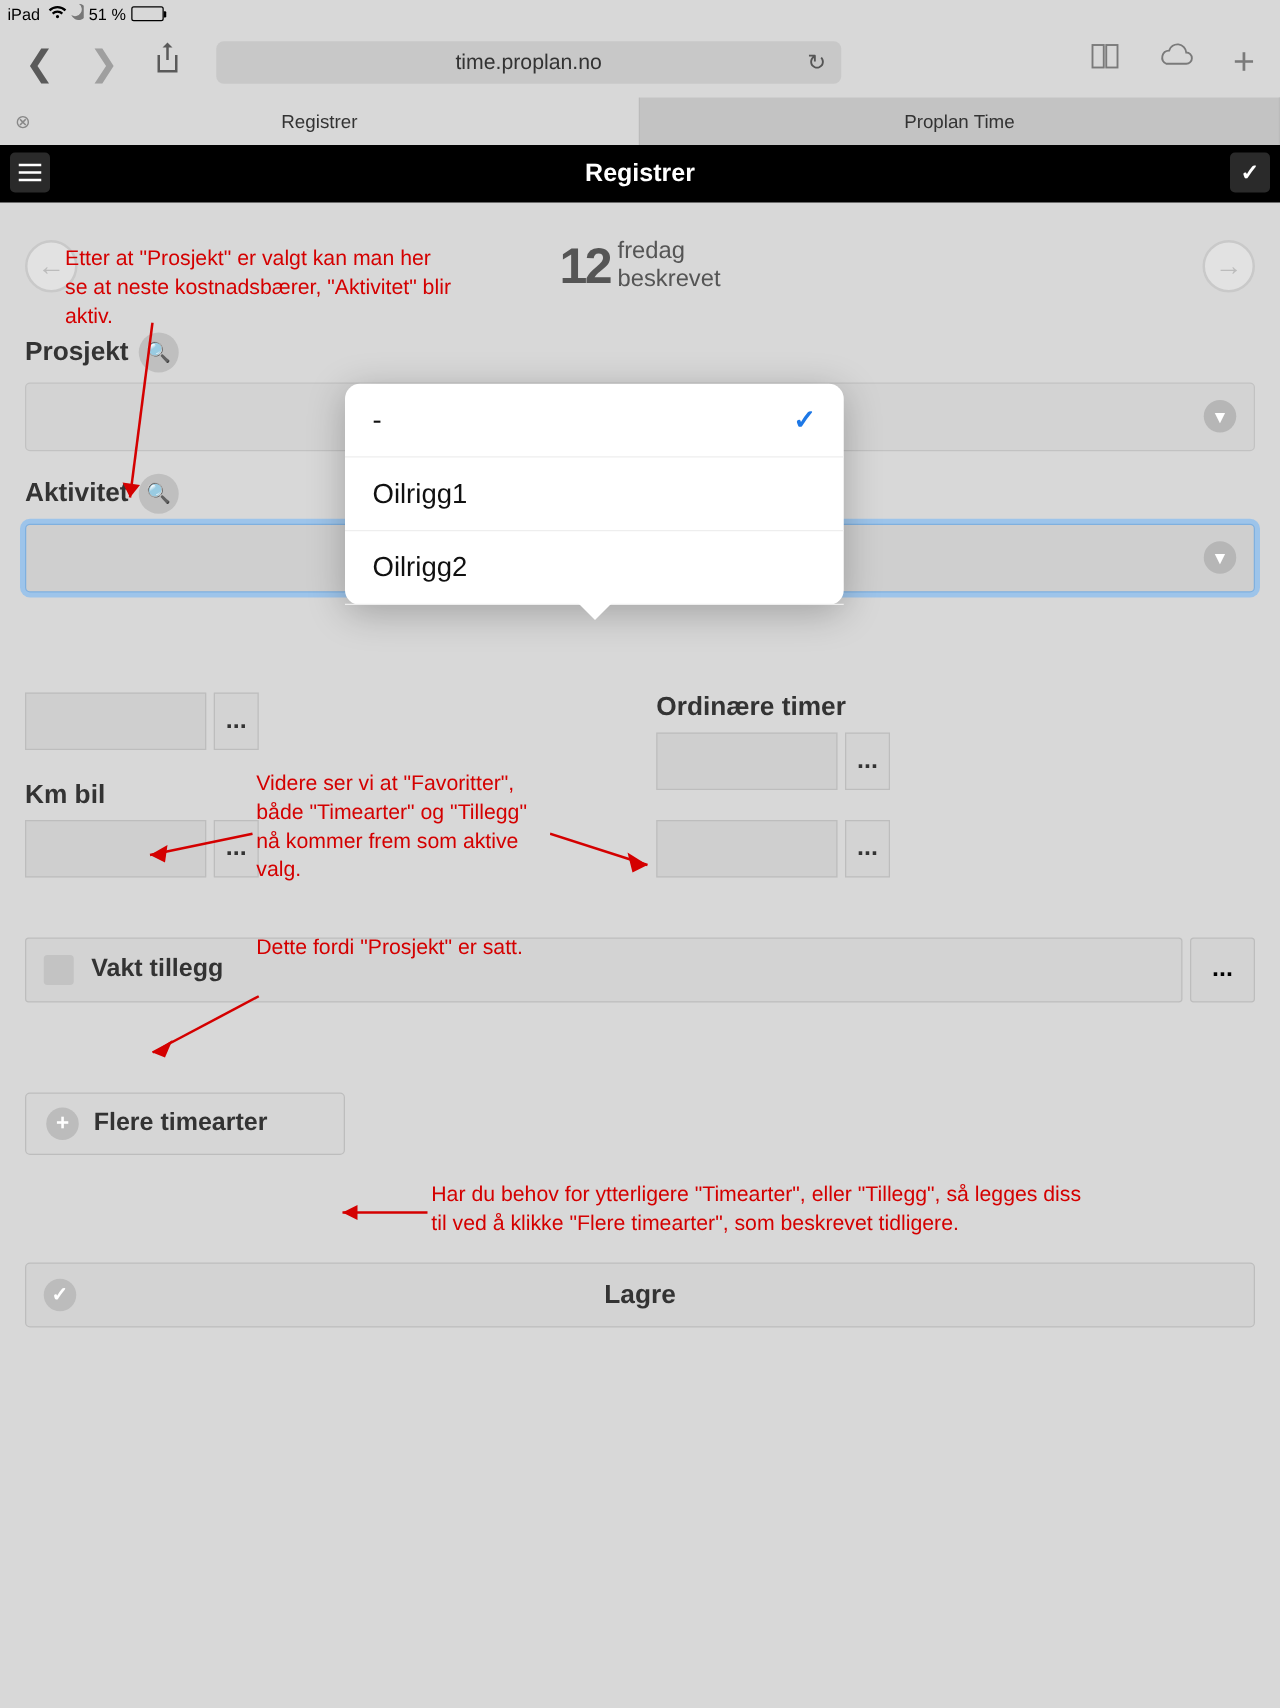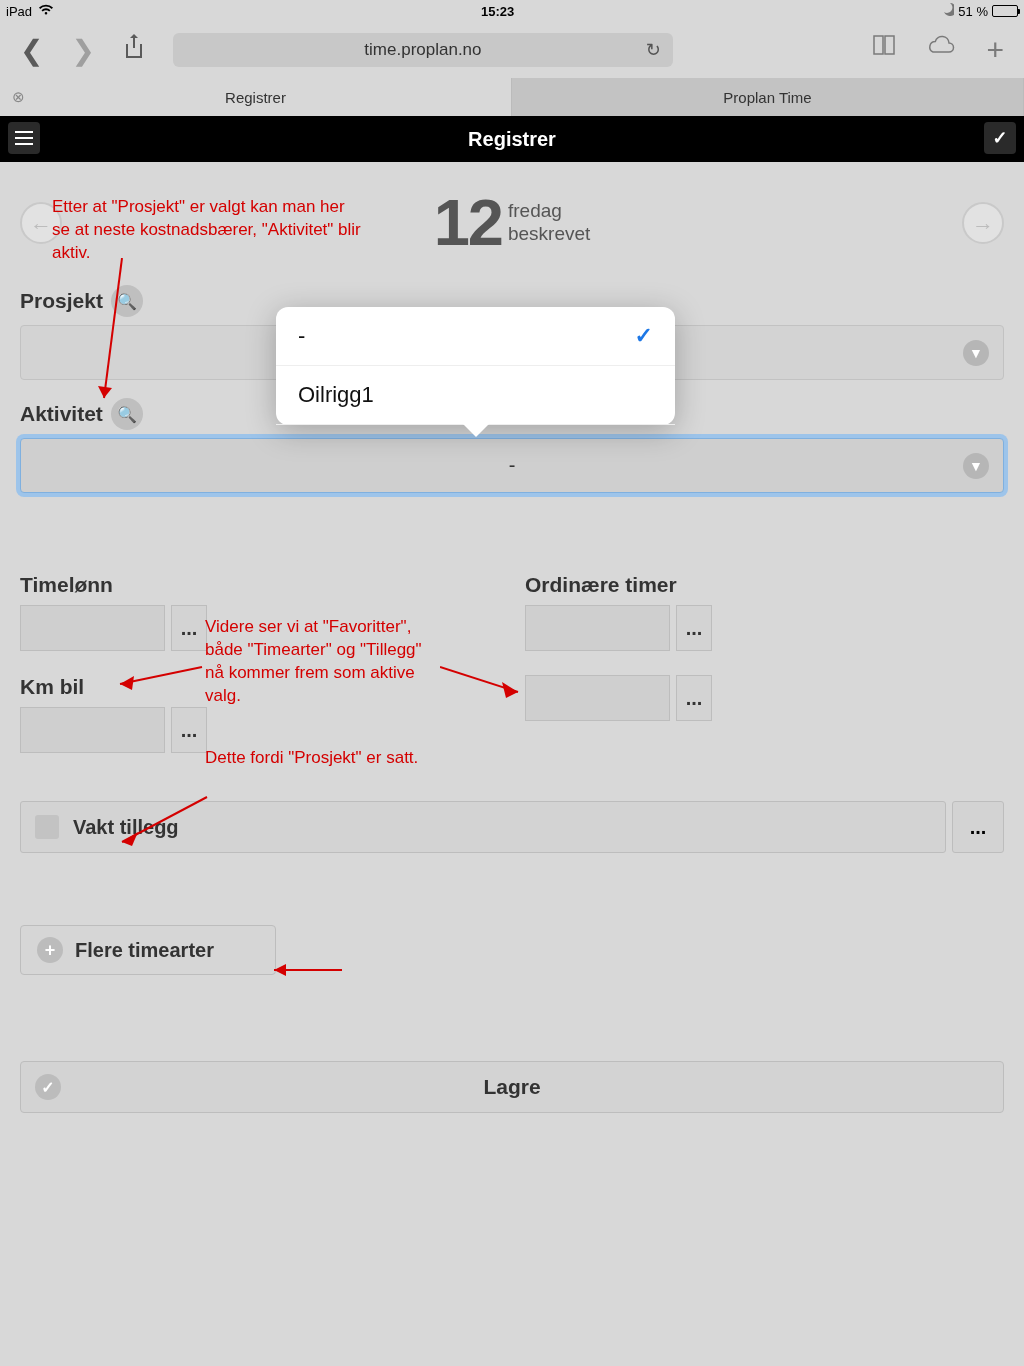--- a/index.html
+++ b/index.html
@@ -37,21 +37,21 @@
   .hamburger-lines::before, .hamburger-lines::after { content:""; position:absolute; left:0; width:18px; height:2px; background:#fff;}
   .hamburger-lines::before { top:-6px;} .hamburger-lines::after { top:6px;}
   .check-btn { position:absolute; right:8px; top:6px; width:32px; height:32px; background:#2a2a2a; border-radius:4px; display:flex; align-items:center; justify-content:center; color:#fff; font-size:18px;}
 
   
   .content { padding: 28px 20px 0 20px; position:relative; }
 
   .date-row { display:flex; align-items:center; justify-content:center; position:relative; margin-bottom:30px;}
   .nav-circle { width:42px; height:42px; border-radius:50%; background:#e2e2e2; border:2px solid #c9c9c9; display:flex; align-items:center; justify-content:center; color:#bcbcbc; font-size:22px; position:absolute;}
   .nav-circle.left { left:0; } .nav-circle.right { right:0; }
-  .date-big { font-size:65px; font-weight:900; color:#555; line-height:1; letter-spacing:-2px;}
+  .date-big { font-size:40px; font-weight:900; color:#555; line-height:1; letter-spacing:-2px;}
   .date-text { margin-left:6px; color:#555; font-size:19px; line-height:1.2;}
 
   .label-row { display:flex; align-items:center; gap:8px; margin-bottom:8px;}
   .label-row .lbl { font-size:21px; font-weight:700; color:#333;}
   .search-circle { width:32px; height:32px; border-radius:50%; background:#bfbfbf; display:flex; align-items:center; justify-content:center; color:#fff; font-size:16px;}
 
   .select-field { height:55px; background:#d3d3d3; border:1px solid #c2c2c2; border-radius:4px; position:relative; display:flex; align-items:center; justify-content:center; font-size:20px; color:#333; margin-bottom:18px;}
   .select-field.focused { box-shadow: 0 0 0 4px #9dc4ea; border-color:#7fb0df; background:#cfcfcf;}
   .chevron-circle { position:absolute; right:14px; width:26px; height:26px; border-radius:50%; background:#b6b6b6; display:flex; align-items:center; justify-content:center; color:#fff; font-size:14px;}
 
@@ -96,21 +96,20 @@
 
 <div class="status-bar">
   <div class="status-left">
     <span>iPad</span>
     <span class="wifi-icon">
       <svg width="16" height="12" viewBox="0 0 16 12">
           <path d="M8 10.5a1.3 1.3 0 100-2.6 1.3 1.3 0 000 2.6zM3.5 6.2a6.4 6.4 0 019 0l-1.3 1.3a4.6 4.6 0 00-6.5 0L3.5 6.2zM1 3.6a10 10 0 0114 0l-1.3 1.3a8.2 8.2 0 00-11.5 0L1 3.6z" fill="#000"></path>
         </svg>
     </span>
   </div>
-  <div class="status-center">15:23</div>
   <div class="status-right">
     <span class="moon-icon">
       <svg width="13" height="13" viewBox="0 0 13 13">
           <path d="M9 0a6.5 6.5 0 11-6 9 5 5 0 006-9z" fill="#777"></path>
         </svg>
     </span>
     <span>51 %</span>
     <span class="battery"><span class="battery-fill"></span></span>
   </div>
 </div>
@@ -200,21 +199,20 @@
         <span>🔍</span>
       </div>
   </div>
   <div class="select-field focused">
     <span>-</span>
     <div class="chevron-circle">▼</div>
   </div>
 
   <div class="two-col">
     <div class="col">
-      <div class="fld-label">Timelønn</div>
       <div class="input-grp">
         <div class="input-box"></div>
         <div class="dots-box">...</div>
       </div>
       <div class="fld-label">Km bil</div>
       <div class="input-grp">
         <div class="input-box"></div>
         <div class="dots-box">...</div>
       </div>
     </div>
@@ -252,34 +250,38 @@
       <span class="vakt-label">Vakt tillegg</span>
     </div>
     <div class="vakt-dots">...</div>
   </div>
 
   <div class="more-btn">
     <div class="plus-circle">+</div>
     <span class="more-label">Flere timearter</span>
   </div>
 
+  <div class="anno" style="top:783px; left:345px; width:530px;">Har du behov for ytterligere "Timearter", eller "Tillegg", så legges diss til ved å klikke "Flere timearter", som beskrevet tidligere.</div>
   <svg class="arrow-svg" style="top:800px; left:266px;" width="80" height="16">
       <line x1="76" y1="8" x2="8" y2="8" stroke="#d40000" stroke-width="2"></line>
       <polygon points="8,8 20,2 20,14" fill="#d40000"></polygon>
     </svg>
 
   <div class="save-row">
     <div class="save-circle">✓</div>
     <span>Lagre</span>
   </div>
 
 </div>
 
 <div class="popover">
   <div class="popover-item">
     <span>-</span>
     <span class="popover-check">✓</span>
   </div>
   <div class="popover-item">
     <span>Oilrigg1</span>
   </div>
+  <div class="popover-item">
+    <span>Oilrigg2</span>
+  </div>
   <div class="popover-tail"></div>
 </div>
 
 </body></html>

